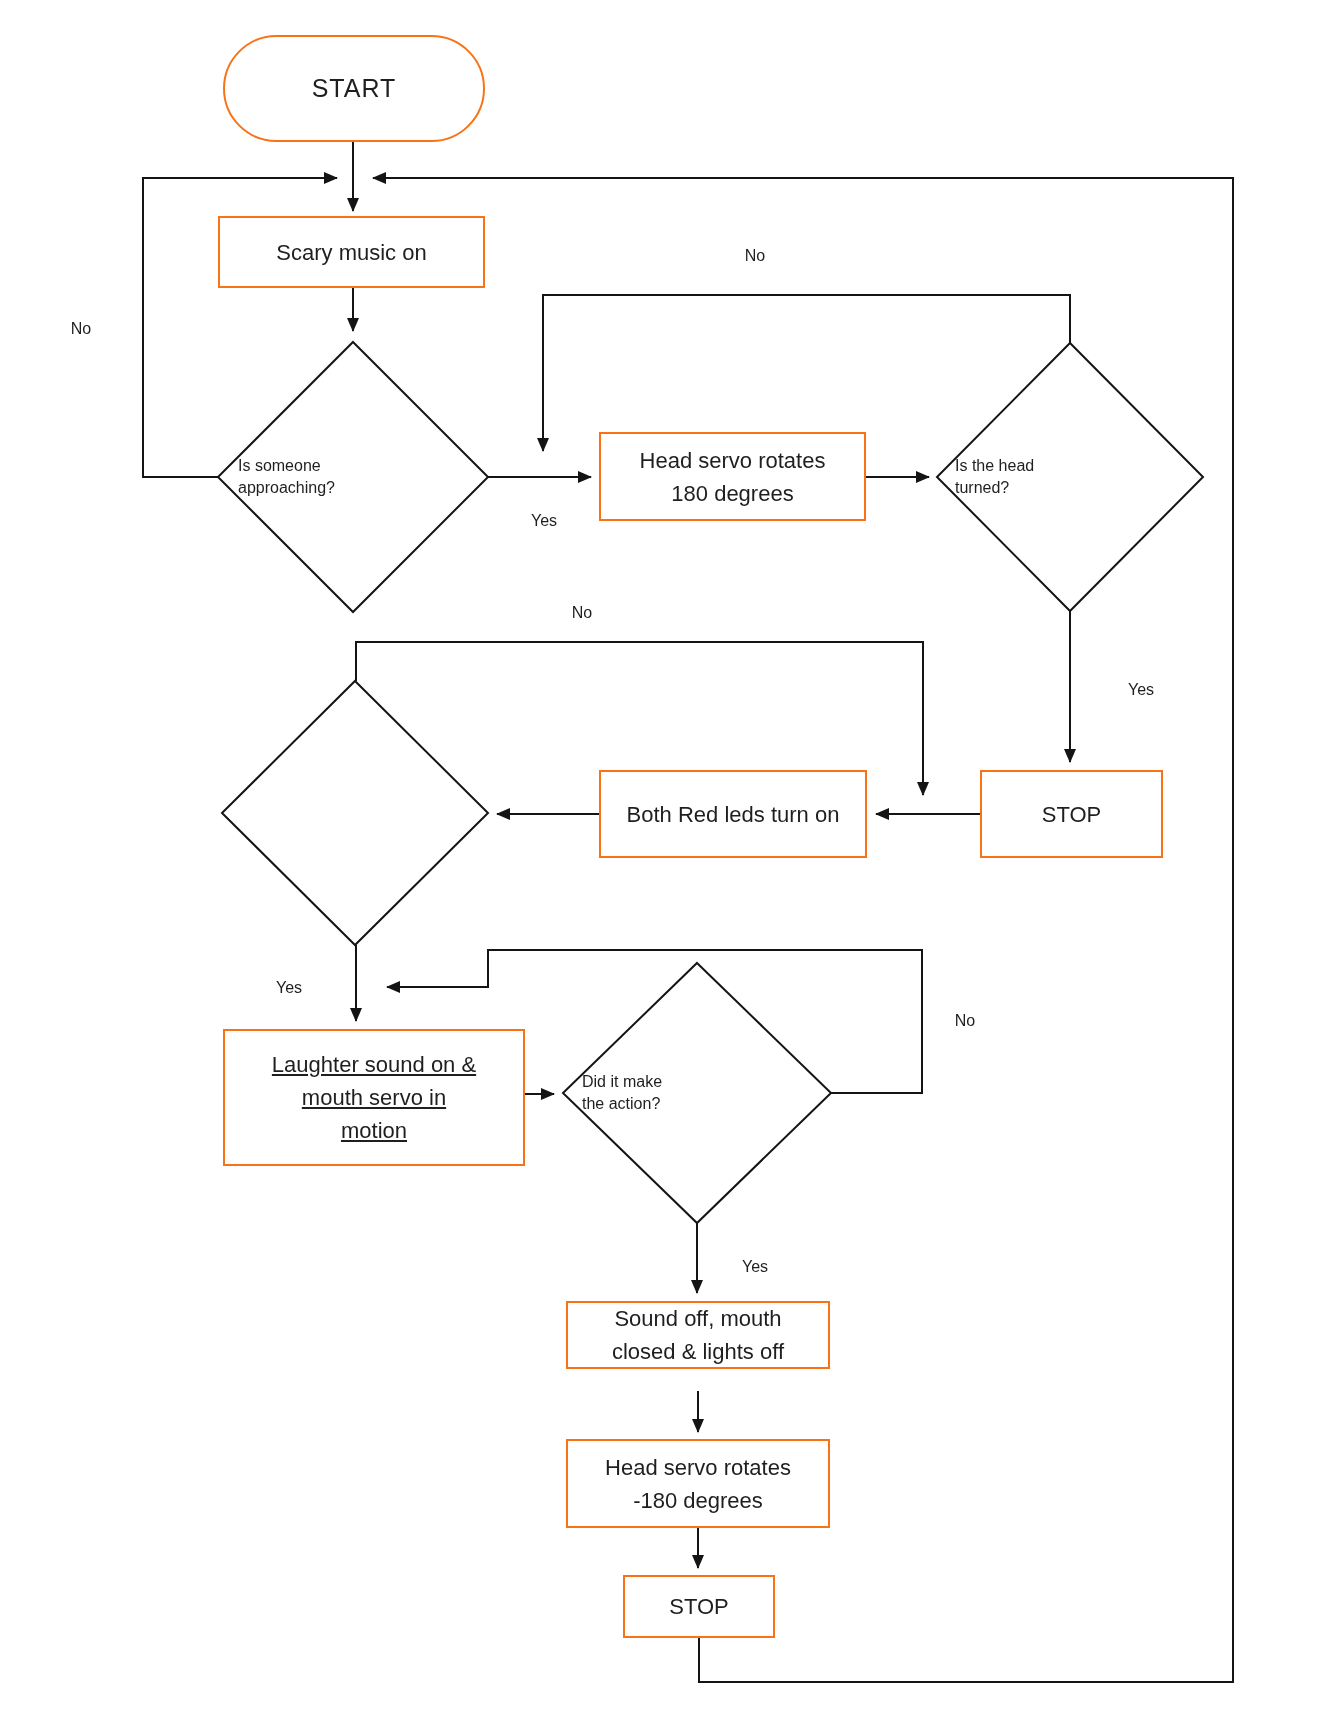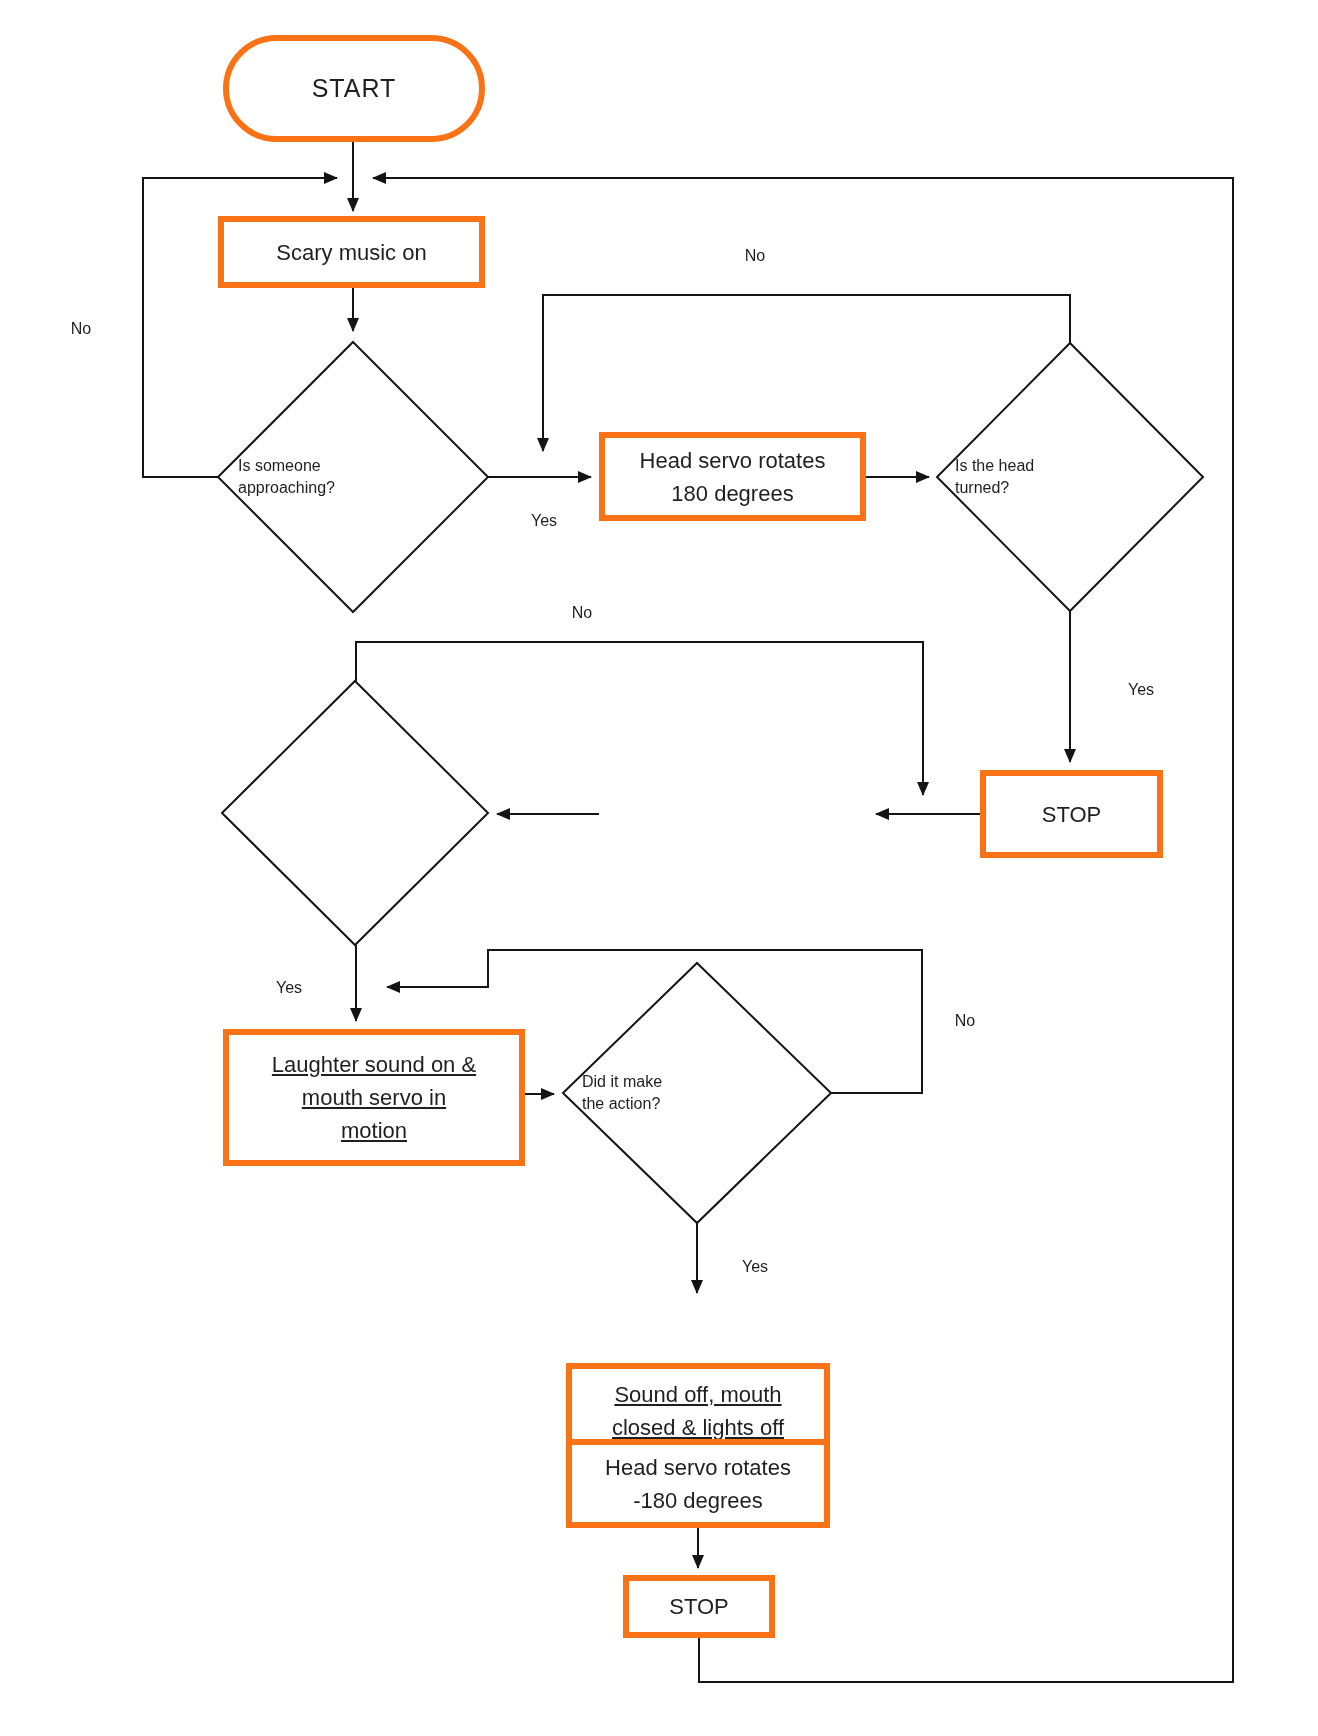--- a/index.html
+++ b/index.html
@@ -18,21 +18,21 @@
   }
   .connector-layer {
     position: absolute;
     top: 0;
     left: 0;
     z-index: 1;
   }
   .node {
     position: absolute;
     box-sizing: border-box;
-    border: 6px solid #f97316;
+    border: 2px solid #f97316;
     background: #ffffff;
     display: flex;
     align-items: center;
     justify-content: center;
     text-align: center;
     font-size: 22px;
     line-height: 1.5;
     white-space: pre-line;
     z-index: 2;
     color: #1f1f1f;
@@ -100,26 +100,27 @@
 
   <div class="node pill" style="left:223px; top:35px; width:262px; height:107px;">START</div>
 
   <div class="node" style="left:218px; top:216px; width:267px; height:72px;">Scary music on</div>
 
   <div class="node" style="left:599px; top:432px; width:267px; height:89px;">Head servo rotates
 180 degrees</div>
 
   <div class="node" style="left:980px; top:770px; width:183px; height:88px;">STOP</div>
 
+  <div class="node" style="left:599px; top:770px; width:268px; height:88px;">Both Red leds turn on</div>
 
   <div class="node" style="left:223px; top:1029px; width:302px; height:137px;text-decoration:underline;">Laughter sound on &amp;
 mouth servo in
 motion</div>
 
-  <div class="node" style="left:566px; top:1363px; width:264px; height:96px;text-decoration:underline;">Sound off, mouth
+  <div class="node" style="left:566px; top:1301px; width:264px; height:68px;">Sound off, mouth
 closed &amp; lights off</div>
 
   <div class="node" style="left:566px; top:1439px; width:264px; height:89px;">Head servo rotates
 -180 degrees</div>
 
   <div class="node" style="left:623px; top:1575px; width:152px; height:63px;">STOP</div>
 
   <div class="diamond-label" style="left:353px; top:477px;">Is someone
 approaching?</div>
 

